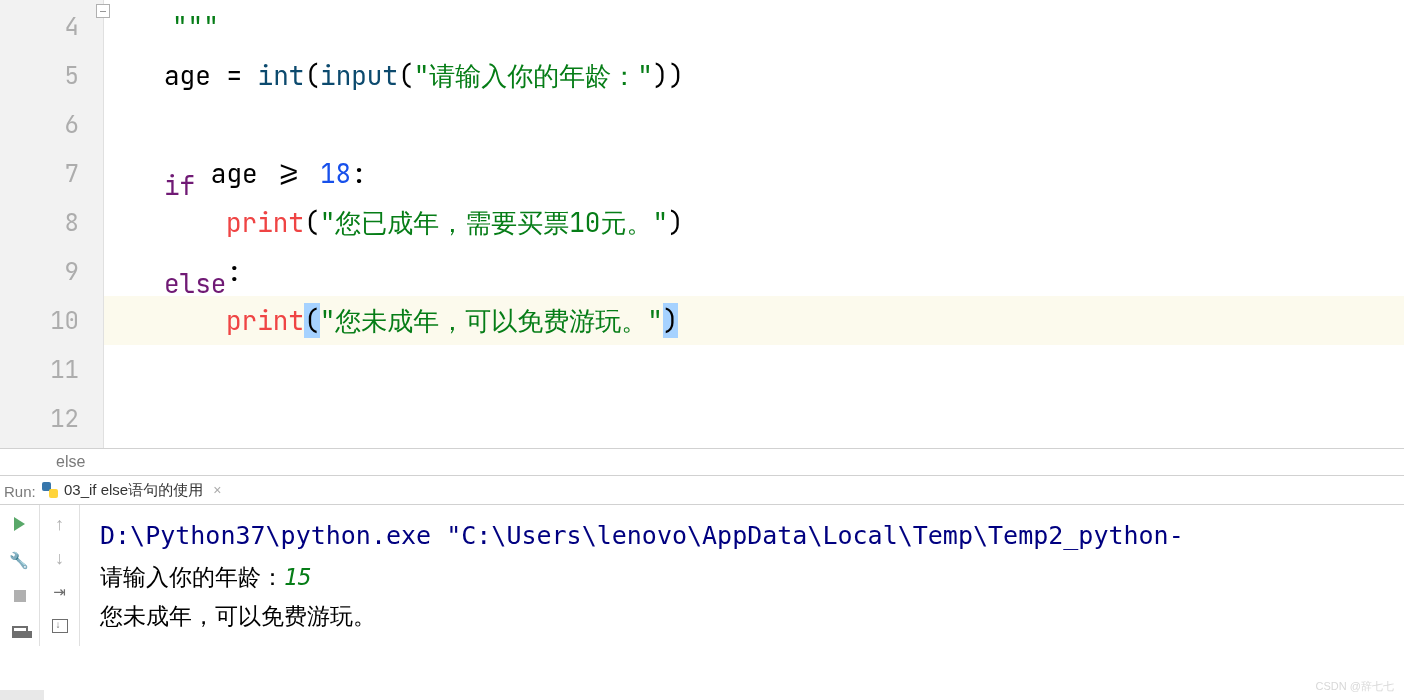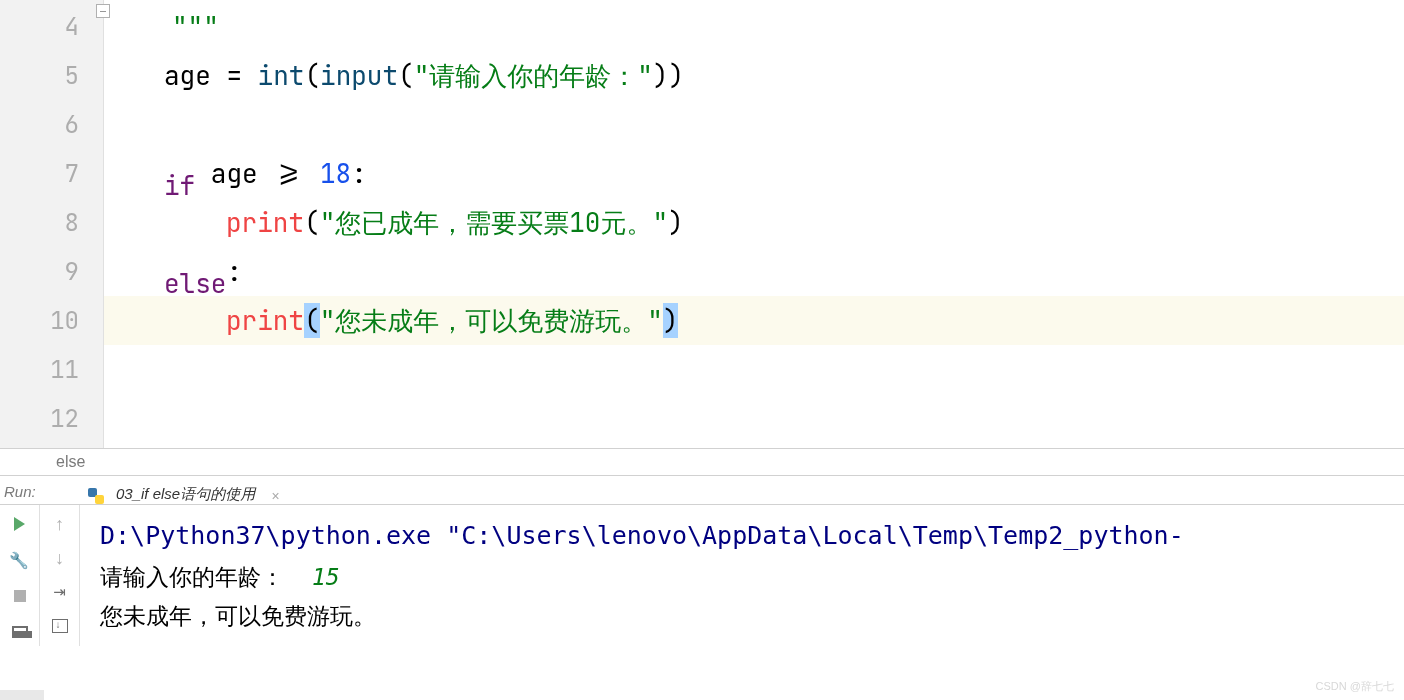--- a/index.html
+++ b/index.html
@@ -77,27 +77,26 @@
   align-items: center;
   font-size: 16px;
   color: #7a7a7a;
   border-bottom: 1px solid #d1d1d1;
 }
 .run-tabs {
   height: 29px;
   border-bottom: 1px solid #d1d1d1;
   display: flex;
   align-items: center;
-  padding-left: 80px;
-  font-style: italic;
+  padding-left: 34px;
 }
 .run-tab {
   display: flex;
-  align-items: flex-end;
-  gap: 12px;
+  align-items: center;
+  gap: 6px;
   padding: 0 8px;
   height: 100%;
   font-size: 15px;
   color: #333;
 }
 .py-icon {
   width: 16px;
   height: 16px;
   position: relative;
 }
@@ -189,21 +188,21 @@
 }
 .console-output {
   flex: 1;
   padding: 10px 20px;
   font-family: "Consolas", "Microsoft YaHei", monospace;
   font-size: 23px;
   line-height: 1.7;
 }
 .console-cmd { color: #000080; font-family: "Consolas", monospace; font-size: 25px; }
 .console-prompt { color: #000; text-align: center; }
-.console-input { color: #067d17; font-style: italic; font-family: "Consolas", monospace; margin-left: 28px; }
+.console-input { color: #067d17; font-style: italic; font-family: "Consolas", monospace; }
 .console-text { color: #000; }
 .watermark {
   position: absolute;
   bottom: 6px;
   right: 10px;
   font-size: 11px;
   color: #d8d8d8;
 }
 .bottom-strip {
   position: absolute;

